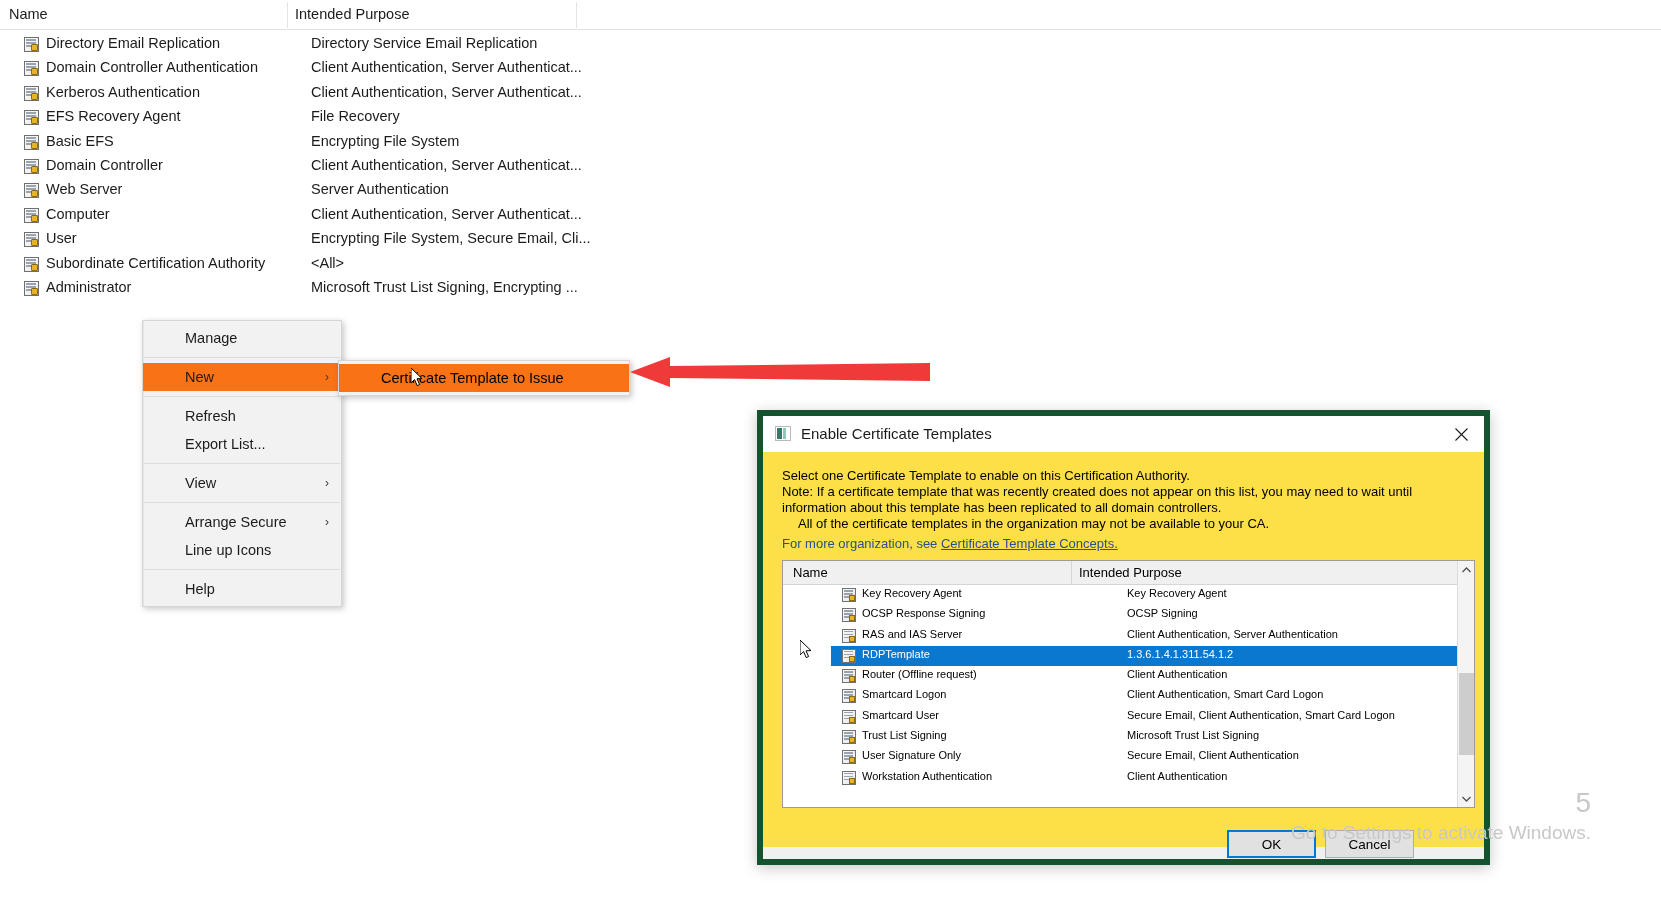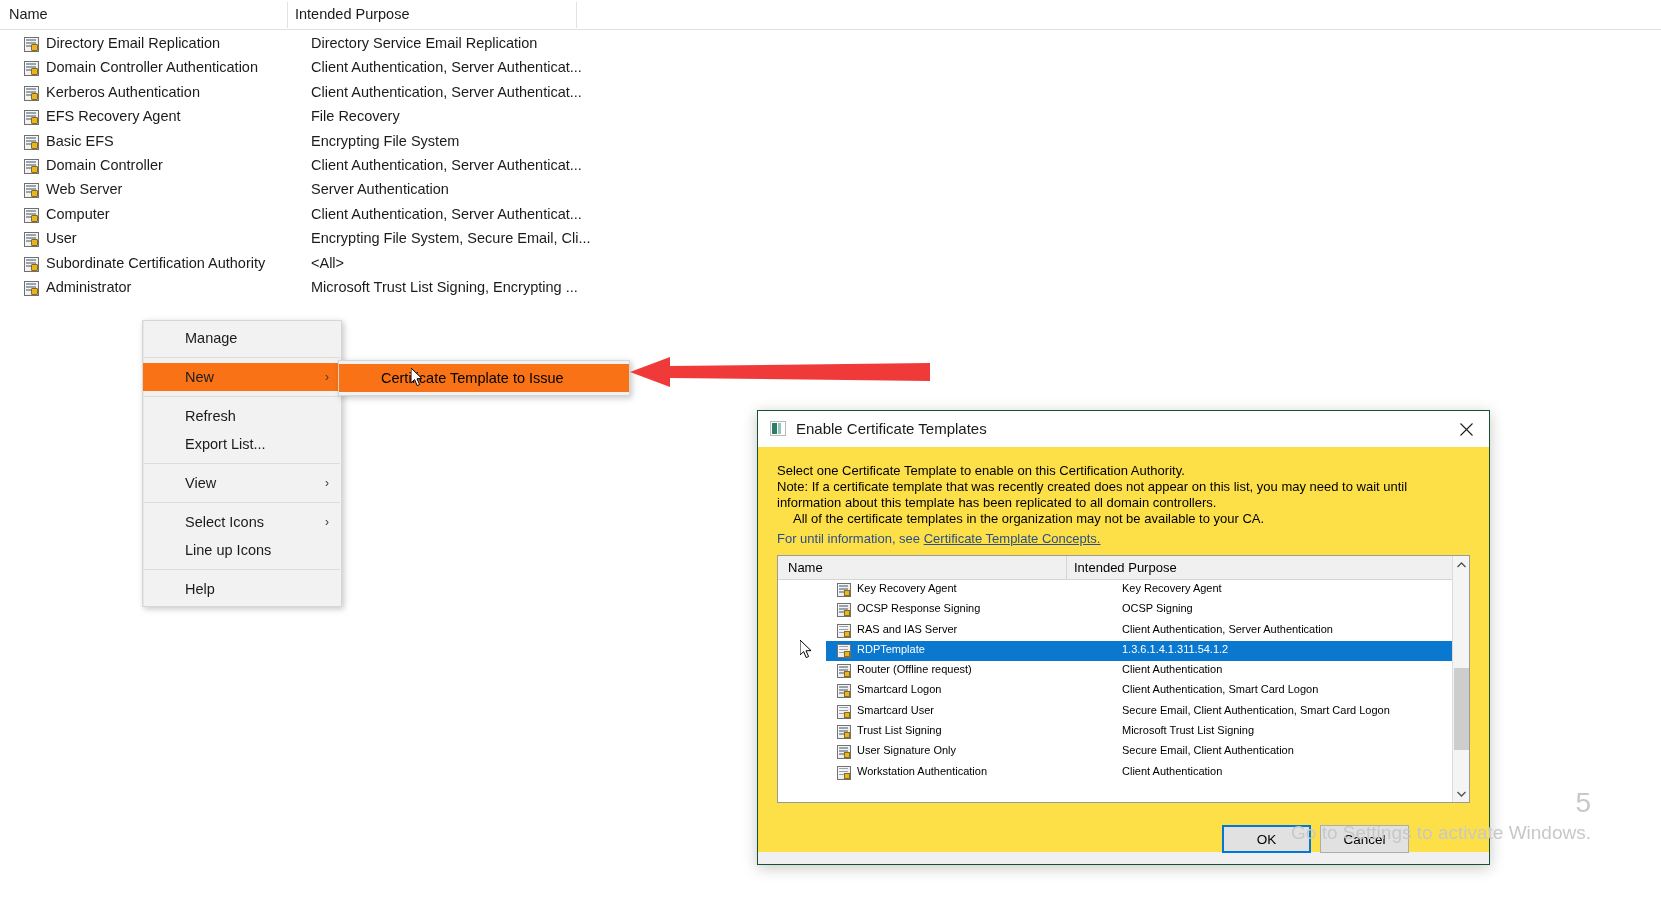--- a/index.html
+++ b/index.html
@@ -183,21 +183,21 @@
   }
 
   
   #dialog {
     position: absolute;
     left: 757px;
     top: 410px;
     width: 733px;
     height: 455px;
     background: #f0f0f0;
-    border: 1px solid #14532d;
+    border: 6px solid #14532d;
     box-sizing: border-box;
     box-shadow: 0 3px 14px rgba(0,0,0,0.22);
   }
   #dialog-titlebar {
     position: absolute;
     left: 0; top: 0;
     width: 100%;
     height: 36px;
     background: #ffffff;
     box-sizing: border-box;
@@ -527,21 +527,21 @@
   <div id="ctx-items">
       <div class="ctx-item"><span>Manage</span></div>
       <div class="ctx-sep"></div>
       <div class="ctx-item selected"><span>New</span><span class="chev">›</span></div>
       <div class="ctx-sep"></div>
       <div class="ctx-item"><span>Refresh</span></div>
       <div class="ctx-item"><span>Export List...</span></div>
       <div class="ctx-sep"></div>
       <div class="ctx-item"><span>View</span><span class="chev">›</span></div>
       <div class="ctx-sep"></div>
-      <div class="ctx-item"><span>Select Icons</span><span class="chev">›</span></div>
+      <div class="ctx-item"><span>Arrange Secure</span><span class="chev">›</span></div>
       <div class="ctx-item"><span>Line up Icons</span></div>
       <div class="ctx-sep"></div>
       <div class="ctx-item"><span>Help</span></div>
     </div>
 </div>
 
 <div id="submenu">
   <div id="submenu-items">
       <div class="ctx-item selected"><span>Certificate Template to Issue</span></div>
     </div>
@@ -569,21 +569,21 @@
       </svg>
     </div>
   </div>
 
   <div id="dialog-body">
     <div class="desc" id="desc-l1">Select one Certificate Template to enable on this Certification Authority.</div>
     <div class="desc" id="desc-l2">Note: If a certificate template that was recently created does not appear on this list, you may need to wait until</div>
     <div class="desc" id="desc-l3">information about this template has been replicated to all domain controllers.</div>
     <div class="desc" id="desc-l4">All of the certificate templates in the organization may not be available to your CA.</div>
     <div id="desc-link-line">
-      <span>For until information, see </span><span class="link">Certificate Template Concepts.</span>
+      <span>For more organization, see </span><span class="link">Certificate Template Concepts.</span>
     </div>
 
     <div id="listbox">
       <div id="lv-header">
         <div class="hsep s1"></div>
         <div class="hcol c1">Name</div>
         <div class="hcol c2">Intended Purpose</div>
       </div>
       <div id="lv-rows">
           <div class="lv-row">

